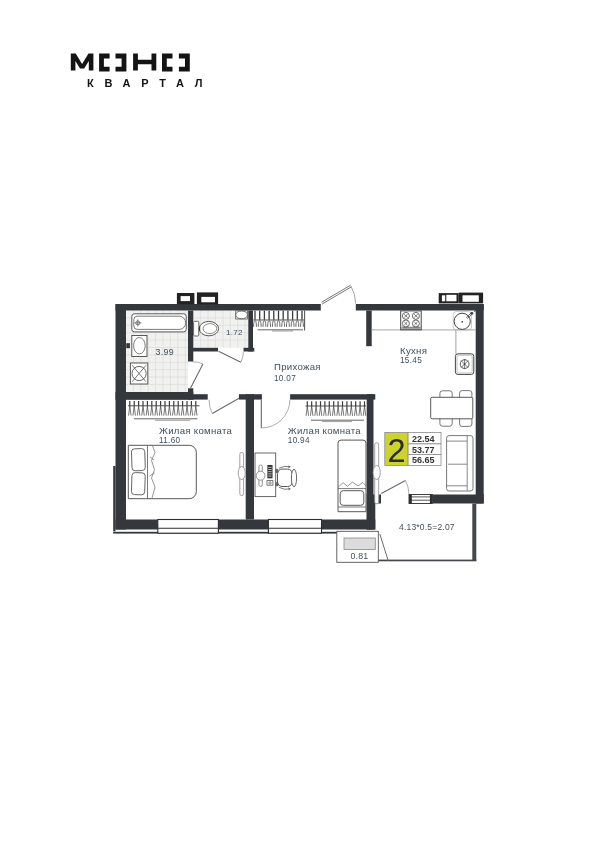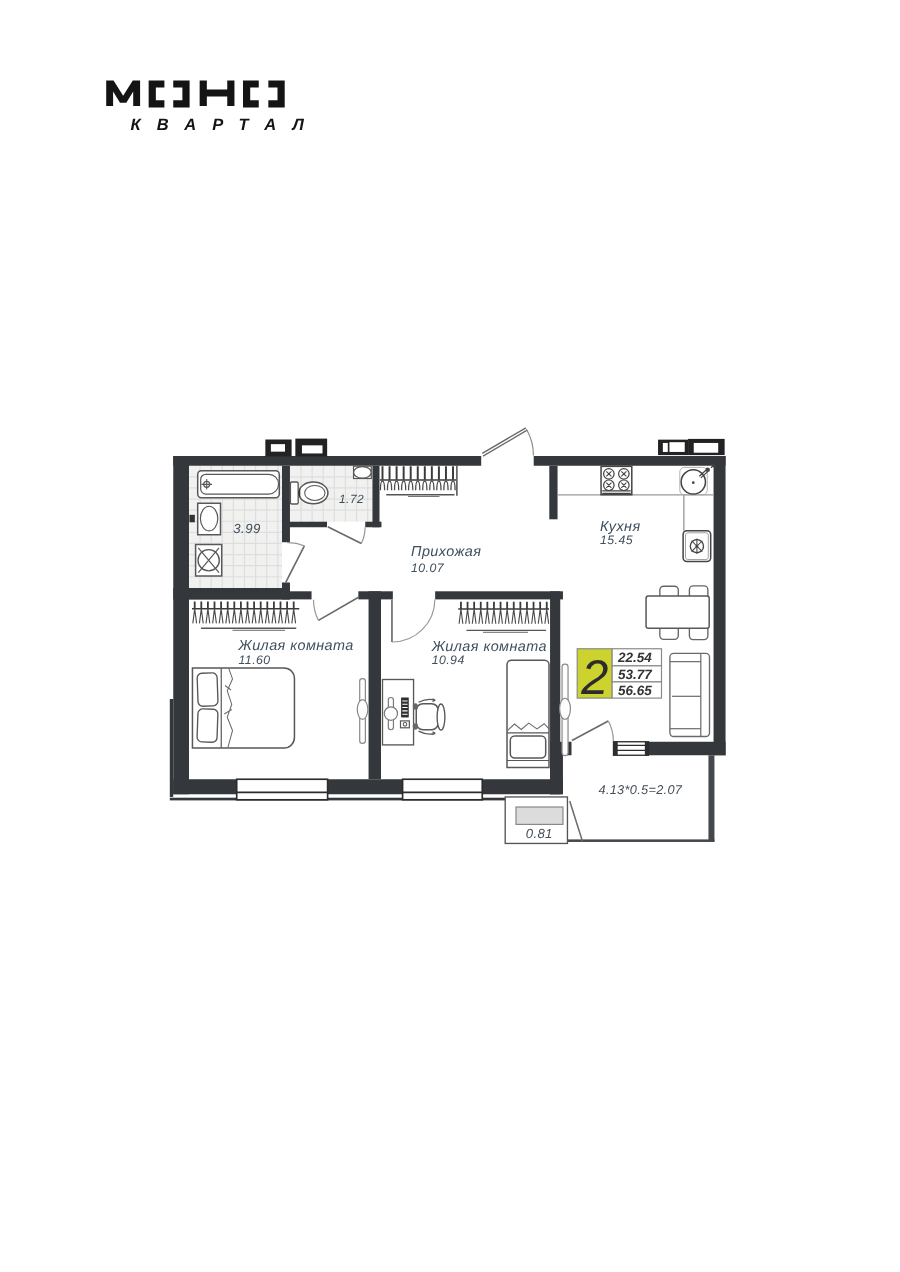--- a/index.html
+++ b/index.html
@@ -1,16 +1,16 @@
 <!DOCTYPE html>
 <html><head>
 <meta charset="utf-8">
 <style>
 html,body{margin:0;padding:0;background:#fff;}
-#page{position:relative;width:600px;height:848px;background:#fff;overflow:hidden;font-style:italic;}
+#page{position:relative;width:600px;height:848px;background:#fff;overflow:hidden;}
 svg{display:block;}
 text{font-family:"Liberation Sans",sans-serif;}
 </style>
 </head>
 <body>
 <div id="page">
 <svg width="600" height="848" viewBox="0 0 600 848" xmlns="http://www.w3.org/2000/svg">
 
 <rect x="0" y="0" width="600" height="848" fill="#ffffff"></rect>
 

